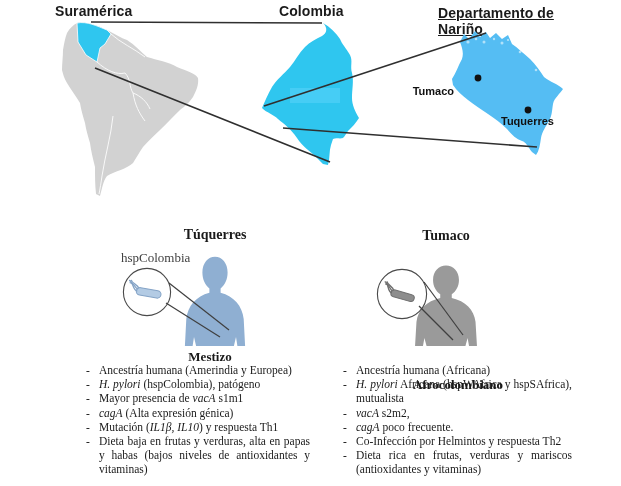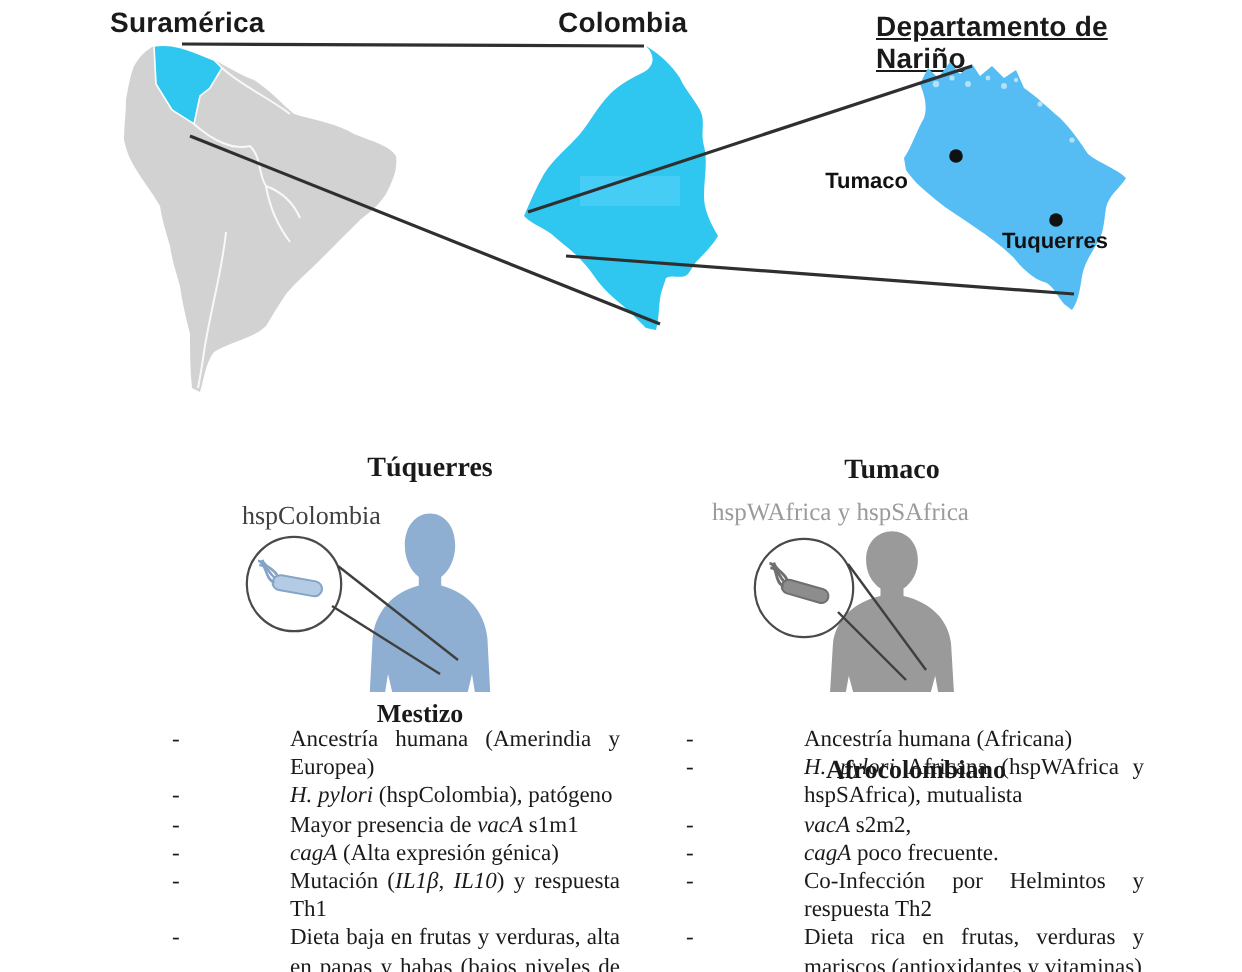--- a/index.html
+++ b/index.html
@@ -26,21 +26,21 @@
   .group-title{
     position:absolute;font-family:Liberation Serif, serif;font-weight:bold;
     font-size:13px;text-align:center;z-index:6;
   }
   .trait-list{
     position:absolute;font-family:"Liberation Serif",serif;font-size:11.5px;
     line-height:14.2px;z-index:6;
   }
   .trait-list .li{display:flex;}
   .trait-list .dash{width:13px;padding-left:8px;flex:0 0 auto;}
-  .trait-list .li-text{flex:1 1 auto;text-align:justify;margin-left:46px;}
+  .trait-list .li-text{flex:1 1 auto;text-align:justify;}
   .overlay{position:absolute;left:0;top:0;z-index:5;pointer-events:none;}
   .z1{z-index:1}.z2{z-index:2}.z3{z-index:3}
 </style>
 </head>
 <body>
 
 <div class="canvas">
 
   <div class="map-label" style="left:55px;top:3px;width:92px;">Suramérica</div>
   <div class="map-label" style="left:279px;top:3px;width:70px;">Colombia</div>
@@ -127,21 +127,20 @@
       <rect x="0" y="0" width="25" height="7.5" rx="3.8" stroke="#84a3c6" stroke-width="1" fill="#b3cbe4"></rect>
       <g fill="none" stroke-width="1.3" stroke="#84a3c6">
         <path d="M1 2 C-3 0 -4 -4 -8 -3"></path>
         <path d="M1 4 C-4 4 -5 -6 -9 -5"></path>
         <path d="M2 1 C0 -3 -5 -2 -7 -6"></path>
       </g>
     </g>
   </svg>
 
   <div class="panel-title" style="left:391px;top:228px;width:110px;">Tumaco</div>
-  <div class="strain-label" style="left: 356px; top: 249px; font-size: 12.5px; color: rgb(155, 155, 155);">hspWAfrica y hspSAfrica</div>
 
   <svg class="abs z1" style="left:410px;top:265px;" width="72" height="81" viewBox="0 0 100 130" preserveAspectRatio="none">
     <path d="M50 1 C60 1 68 10 68 24 C68 34 64 42 58 47 L58 53 C77 58 89 72 91 91
              L93 130 L82 130 L80 117 L77 130 L23 130 L20 117 L18 130 L7 130 L9 91
              C11 72 23 58 42 53 L42 47 C36 42 32 34 32 24 C32 10 40 1 50 1 Z" fill="#9a9a9a"></path>
   </svg>
 
   <svg class="abs z3" style="left:376px;top:268px;" width="52" height="52" viewBox="0 0 52 52">
     <circle cx="26" cy="26" r="24.6" fill="#ffffff" stroke="#4a4a4a" stroke-width="1.1"></circle>
     <g transform="translate(16,21) rotate(16)">

